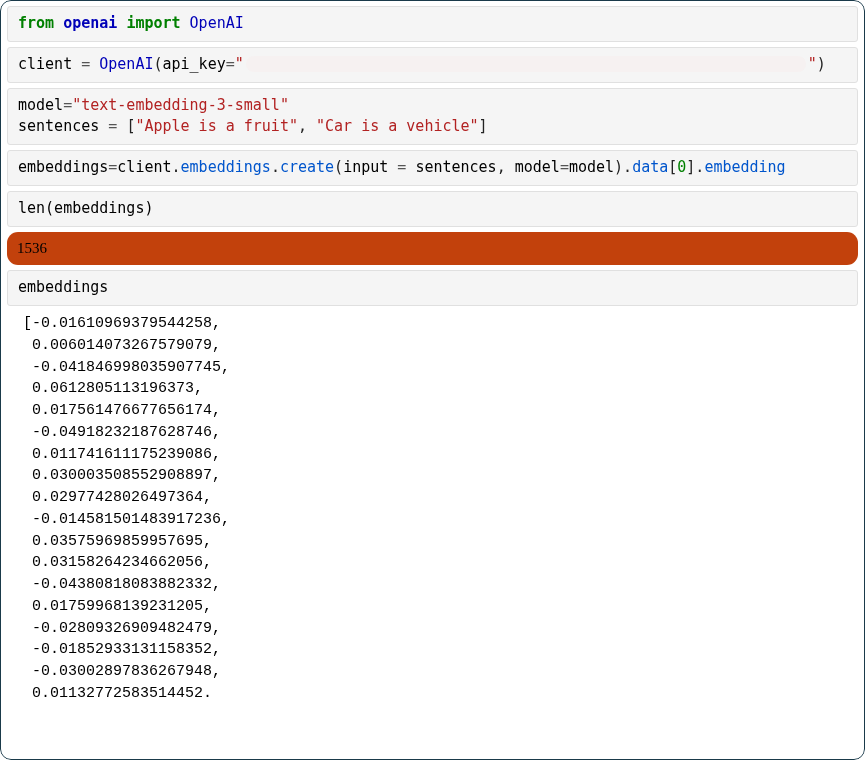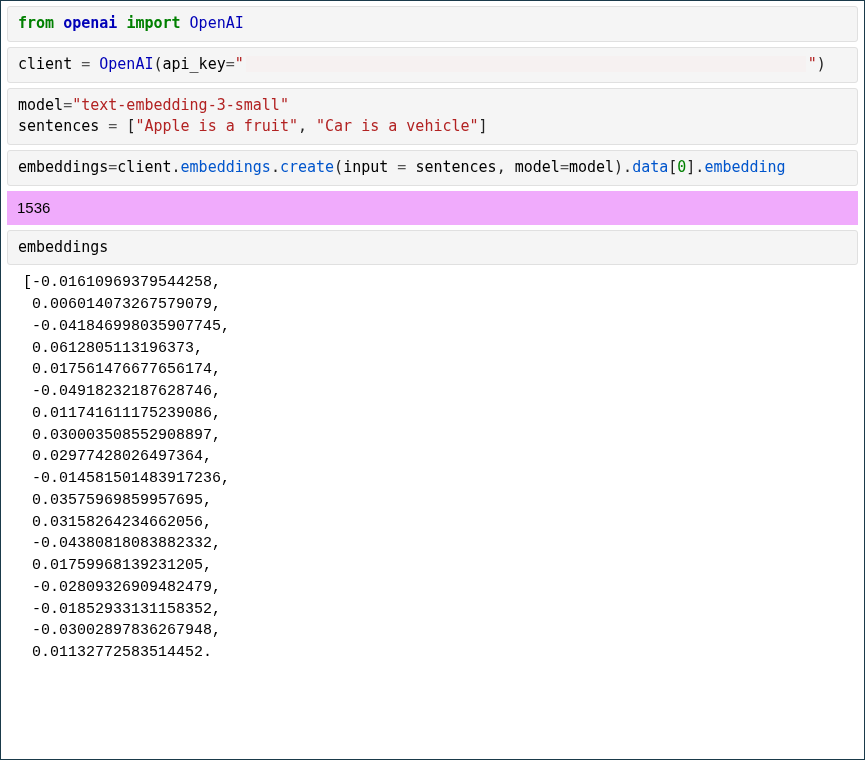--- a/index.html
+++ b/index.html
@@ -1,15 +1,15 @@
 <!DOCTYPE html>
 <html><head>
   <meta charset="utf-8">
   <style>
-    * { box-sizing: border-box; margin: 0; padding: 0; }
+    * { box-sizing: border-box; margin: 0; padding: 0; border-radius: 11px; }
     body {
       background: #fff;
       font-family: ui-monospace, "SF Mono", "Menlo", "Monaco", "Consolas", monospace;
       font-size: 15px;
       line-height: 1.45;
       color: #000;
     }
     .container {
       width: 865px;
       height: 760px;
@@ -24,22 +24,22 @@
       border-radius: 3px;
       padding: 6px 10px;
       margin: 5px 6px 5px 6px;
       white-space: pre;
       overflow: hidden;
     }
     .cell-output-plain {
       padding: 6px 10px;
       margin: 2px 6px 4px 6px;
       white-space: pre-wrap;
-      font-family: Liberation Sans, sans-serif;
-      background: #f0abfc;
+      font-family: Liberation Serif, serif;
+      background: #c2410c;
     }
     
     .tok-kw { color: #008000; font-weight: bold; }
     .tok-mod { color: #0000b8; font-weight: bold; }
     .tok-cls { color: #0000b8; }
     .tok-func { color: #0055cc; }
     .tok-str { color: #b22222; }
     .tok-op { color: #555; }
     .tok-num { color: #008000; }
     .tok-punct { color: #222; }
@@ -68,20 +68,21 @@
 
   <div class="cell-input"><span class="tok-kw">from</span> <span class="tok-mod">openai</span> <span class="tok-kw">import</span> <span class="tok-cls">OpenAI</span></div>
 
   <div class="cell-input"><span class="tok-name">client</span><span class="tok-op"> = </span><span class="tok-cls">OpenAI</span><span class="tok-punct">(</span><span class="tok-name">api_key</span><span class="tok-op">=</span><span class="tok-str">"</span><span class="redacted"></span><span class="tok-str">"</span><span class="tok-punct">)</span></div>
 
   <div class="cell-input"><span class="tok-name">model</span><span class="tok-op">=</span><span class="tok-str">"text-embedding-3-small"</span>
 <span class="tok-name">sentences</span><span class="tok-op"> = </span><span class="tok-punct">[</span><span class="tok-str">"Apple is a fruit"</span><span class="tok-punct">, </span><span class="tok-str">"Car is a vehicle"</span><span class="tok-punct">]</span></div>
 
   <div class="cell-input"><span class="tok-name">embeddings</span><span class="tok-op">=</span><span class="tok-name">client</span><span class="tok-punct">.</span><span class="tok-func">embeddings</span><span class="tok-punct">.</span><span class="tok-func">create</span><span class="tok-punct">(</span><span class="tok-name">input</span><span class="tok-op"> = </span><span class="tok-name">sentences</span><span class="tok-punct">, </span><span class="tok-name">model</span><span class="tok-op">=</span><span class="tok-name">model</span><span class="tok-punct">)</span><span class="tok-punct">.</span><span class="tok-func">data</span><span class="tok-punct">[</span><span class="tok-num">0</span><span class="tok-punct">]</span><span class="tok-punct">.</span><span class="tok-func">embedding</span></div>
 
+  <div class="cell-input"><span class="tok-name">len(embeddings)</span></div>
   <div class="cell-output-plain">1536</div>
 
   <div class="cell-input"><span class="tok-name">embeddings</span></div>
 
   <div class="output-list" id="emb-output">[-0.01610969379544258,
  0.006014073267579079,
  -0.041846998035907745,
  0.0612805113196373,
  0.017561476677656174,
  -0.04918232187628746,

